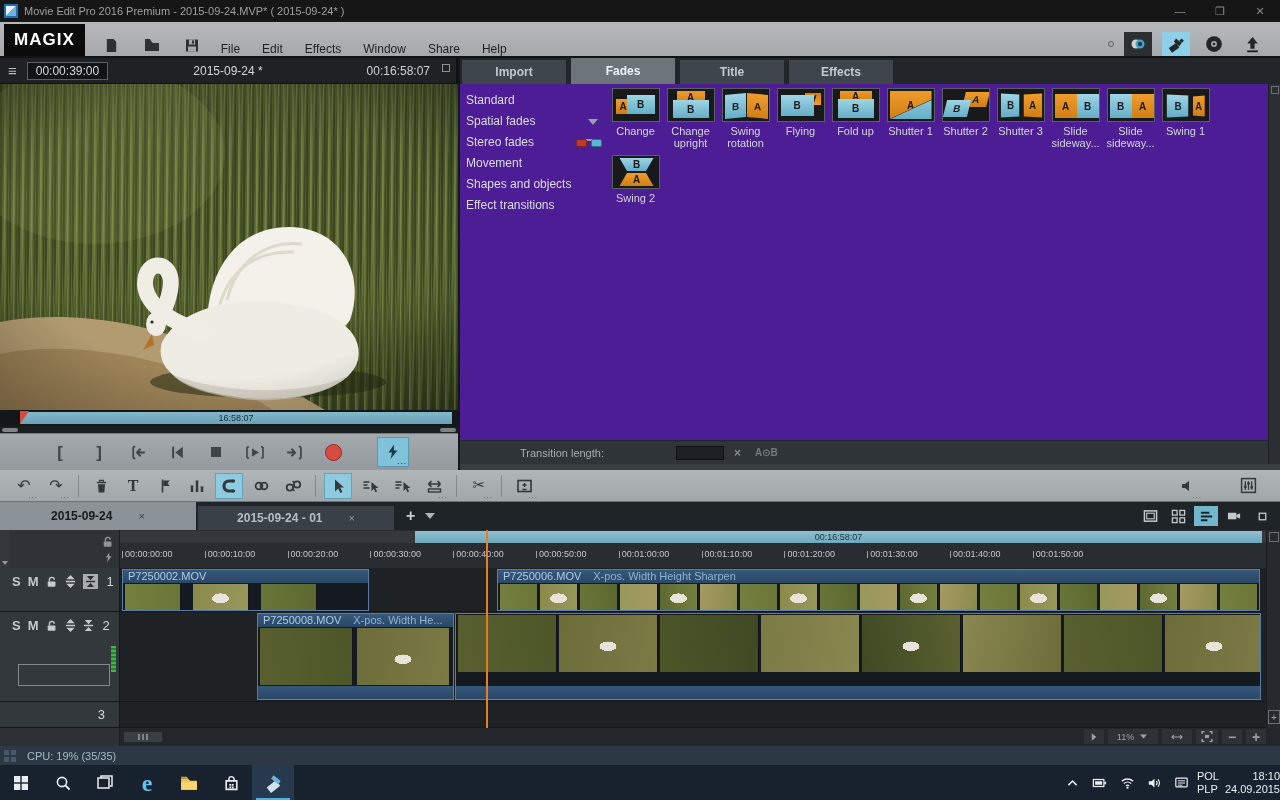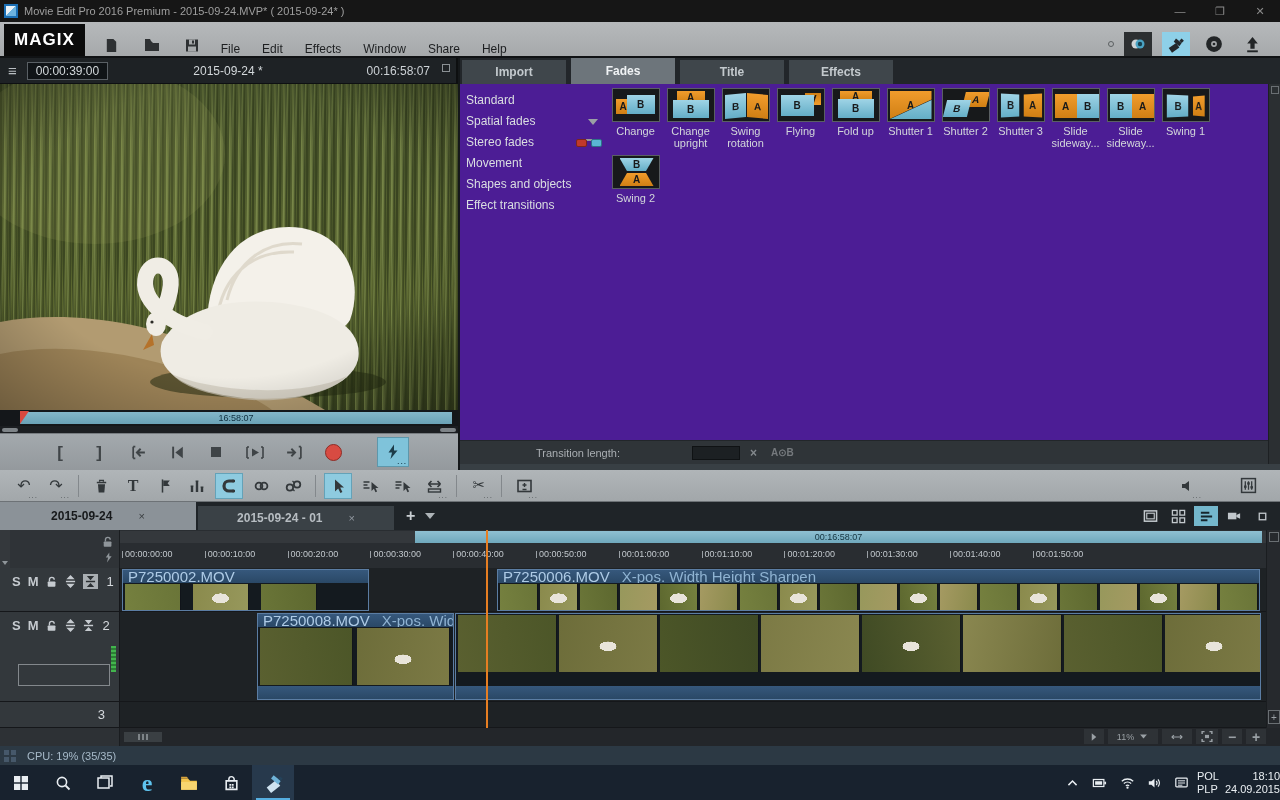--- a/index.html
+++ b/index.html
@@ -75,21 +75,21 @@
   .v-flying .pb{left:3px;top:6px;width:33px;height:21px;} .v-flying .pa{left:27px;top:4px;width:16px;height:12px;transform:rotate(180deg);}
   .v-foldup .pa{left:7px;top:2px;width:32px;height:10px;} .v-foldup .pb{left:5px;top:10px;width:36px;height:19px;}
   .v-shutter1 .pa{left:2px;top:2px;width:42px;height:28px;clip-path:polygon(0 0,100% 0,100% 30%,0 100%);} .v-shutter1 .pb{left:2px;top:2px;width:42px;height:28px;clip-path:polygon(100% 32%,100% 100%,2% 100%);font-size:0;}
   .v-shutter2 .pb{left:2px;top:11px;width:24px;height:17px;transform:skewX(-14deg);} .v-shutter2 .pa{left:21px;top:3px;width:24px;height:15px;transform:skewX(-14deg);}
   .v-shutter3 .pb{left:3px;top:5px;width:19px;height:23px;transform:perspective(60px) rotateY(16deg);} .v-shutter3 .pa{left:25px;top:5px;width:19px;height:23px;transform:perspective(60px) rotateY(-16deg);}
   .v-slide-ab .pa{left:2px;top:5px;width:22px;height:24px;} .v-slide-ab .pb{left:24px;top:5px;width:22px;height:24px;}
   .v-slide-ba .pb{left:2px;top:5px;width:22px;height:24px;} .v-slide-ba .pa{left:24px;top:5px;width:22px;height:24px;}
   .v-swing1 .pb{left:4px;top:6px;width:22px;height:22px;transform:perspective(60px) rotateY(14deg);} .v-swing1 .pa{left:29px;top:7px;width:13px;height:20px;transform:perspective(50px) rotateY(-26deg);}
   .v-swing2 .pb{left:7px;top:2px;width:34px;height:13px;clip-path:polygon(0 0,100% 0,78% 100%,22% 100%);} .v-swing2 .pa{left:7px;top:17px;width:34px;height:13px;clip-path:polygon(22% 0,78% 0,100% 100%,0 100%);}
   .pool-foot { position:absolute; left:0; top:382px; width:100%; height:24px; background:#2f3438; border-top:1px solid #22262a; display:flex; align-items:center; }
-  .pf-label { margin-left:76px; font-size:11px; color:#a9aeb2; }
+  .pf-label { margin-left:60px; font-size:11px; color:#a9aeb2; }
   .pf-input { margin-left:72px; width:48px; height:14px; background:#1c2023; border:1px solid #0f1214; }
   .pf-x { margin-left:10px; color:#84898d; font-size:12px; font-weight:bold; }
   .pf-ab { margin-left:14px; color:#75797d; font-size:10px; font-weight:bold; }
   .pool-scroll { position:absolute; right:0; top:26px; width:12px; height:380px; background:#2b2f32; border-left:1px solid #1d2023; }
   .pool-scroll i { position:absolute; left:2px; top:2px; width:8px; height:8px; border:1px solid #6a6f73; }
 
   
   .toolbar { position:absolute; left:0; top:470px; width:1280px; height:32px; background:linear-gradient(#b0b5b8,#a2a7aa); border-bottom:1px solid #6d7276; display:flex; align-items:center; padding-left:10px; }
   .tb-btn { position:relative; width:28px; height:26px; margin-right:4px; display:flex; align-items:center; justify-content:center; color:#33383b; font-size:17px; }
   .tb-btn.active { background:#8ecbe0; border:1px solid #64a2b8; }
@@ -127,21 +127,21 @@
   .tracks { position:absolute; left:0; top:568px; width:1280px; height:160px; background:#1e2225; }
   .track-head { position:absolute; left:0; width:120px; background:#33383c; border-right:1px solid #15171a; border-bottom:1px solid #15171a; color:#c6cbd0; }
   .th-row { display:flex; align-items:center; gap:7px; padding:6px 0 0 12px; font-size:13px; font-weight:bold; }
   .th-btn { display:flex; align-items:center; justify-content:center; color:#c6cbd0; }
   .th-btn.hl { background:#a9aeb2; color:#2b2f32; padding:1px 2px; }
   .th-num { font-weight:normal; font-size:13px; margin-left:2px; color:#d6dade; }
   .th-meter { position:absolute; right:3px; top:34px; width:5px; height:26px; background:repeating-linear-gradient(#43b54e 0 2px, #2c7f35 2px 4px); }
   .th-box { position:absolute; left:18px; top:52px; width:92px; height:22px; border:1px solid #83888c; }
   .track-lane { position:absolute; left:120px; right:14px; border-bottom:1px solid #15171a; }
   .clip { position:absolute; border:1px solid #5b7da3; background:#141a1f; overflow:hidden; }
-  .clip-head { height:13px; background:linear-gradient(#36587c,#2a4866); color:#aecbe6; font-size:15px; line-height:13px; padding-left:5px; white-space:nowrap; overflow:hidden; display:flex; gap:12px; }
+  .clip-head { height:13px; background:linear-gradient(#36587c,#2a4866); color:#aecbe6; font-size:11px; line-height:13px; padding-left:5px; white-space:nowrap; overflow:hidden; display:flex; gap:12px; }
   .clip-fx { color:#8fb3d2; }
   .thumbs { display:flex; padding:1px 2px; overflow:hidden; }
   .thumb { flex:0 0 auto; border-right:1px solid #10141a; }
   .clip-foot { position:absolute; left:0; right:0; bottom:0; height:13px; background:linear-gradient(#36587c,#2a4866); }
   .playhead { position:absolute; left:486px; top:530px; width:2px; height:198px; background:#e67e22; z-index:40; }
   .tl-vscroll { position:absolute; right:0; top:530px; width:14px; height:198px; background:#26292d; border-left:1px solid #1a1d20; }
   .tl-vscroll .topsq { position:absolute; left:2px; top:2px; width:10px; height:10px; border:1px solid #6a6f73; }
   .tl-vscroll .addbox { position:absolute; left:1px; bottom:4px; width:12px; height:14px; border:1px solid #6a6f73; color:#9aa0a5; font-size:10px; text-align:center; line-height:13px; }
 
   .hscroll { position:absolute; left:0; top:728px; width:1280px; height:18px; background:#23262a; }

